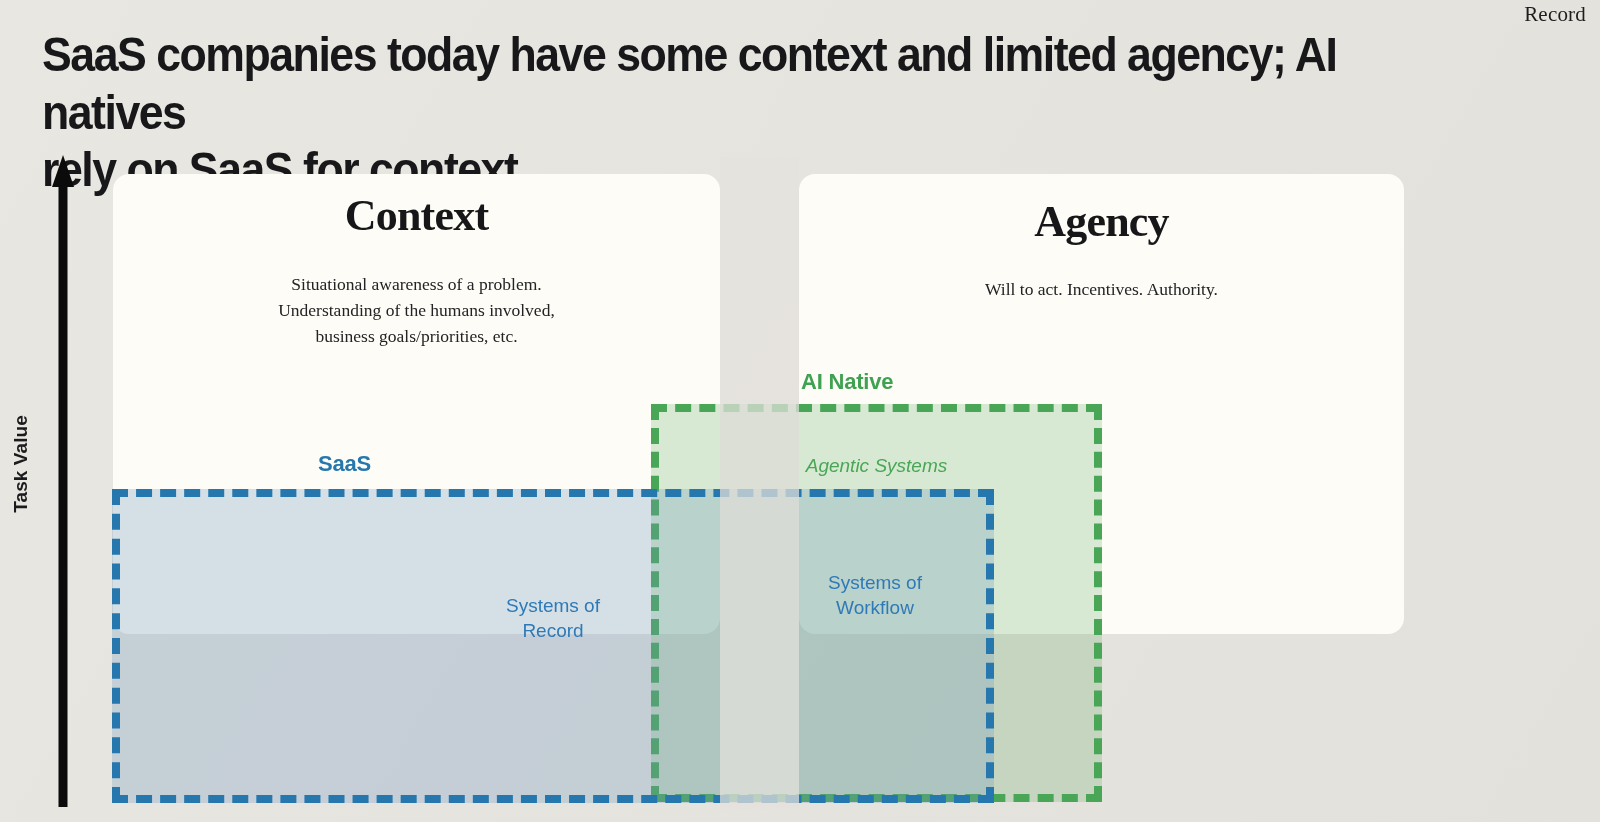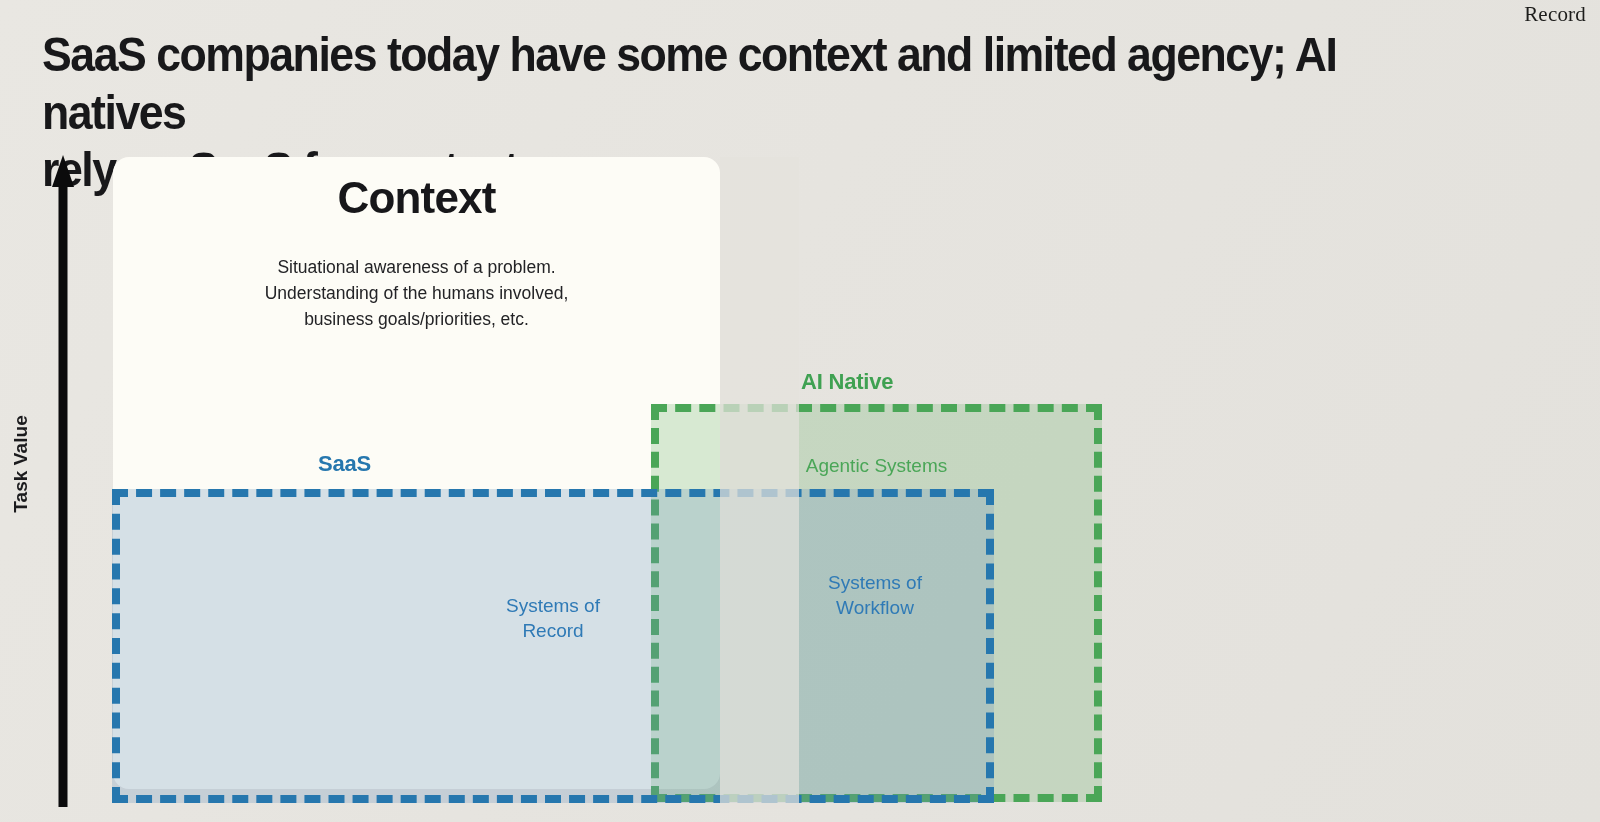--- a/index.html
+++ b/index.html
@@ -67,22 +67,23 @@
     writing-mode: vertical-rl;
     transform: rotate(180deg);
     white-space: nowrap;
   }
 
   
   .panel {
     position: absolute;
     background: #fdfcf6;
     border-radius: 16px;
-    top: 157px;
-    height: 632px;
+    top: 174px;
+    height: 460px;
+    font-family: Liberation Serif, serif;
   }
   .panel.context { left: 113px;  width: 607px; }
   .panel.agency  { left: 799px;  width: 605px; }
 
   .panel-title {
     position: absolute;
     left: 0; right: 0;
     text-align: center;
     font-weight: 700;
     color: #17171a;
@@ -144,20 +145,21 @@
   }
 
   .box.ainative {
     left: 651px;
     top: 404px;
     width: 451px;
     height: 398px;
     border: 8px dashed #4aa657;
     background: rgba(109, 178, 110, 0.26);
     z-index: 2;
+    font-style: italic;
   }
   .box.ainative .box-label {
     top: 41px;
     color: #4aa657;
   }
   .tag-ainative {
     position: absolute;
     left: 801px;
     top: 369px;
     font-size: 22px;
@@ -211,20 +213,24 @@
   </div>
   <div class="axis-label-text">Task Value</div>
 
   <div class="panel context">
     <div class="panel-title">Context</div>
     <div class="panel-desc">Situational awareness of a problem.
 Understanding of the humans involved,
 business goals/priorities, etc.</div>
   </div>
 
+  <div class="panel agency">
+    <div class="panel-title">Agency</div>
+    <div class="panel-desc">Will to act. Incentives. Authority.</div>
+  </div>
 
   <div class="tag-ainative">AI Native</div>
   <div class="box ainative">
     <div class="box-label">Agentic Systems</div>
   </div>
 
   <div class="tag-saas">SaaS</div>
   <div class="box saas">
     <div class="box-label">Systems of
 Record</div>

